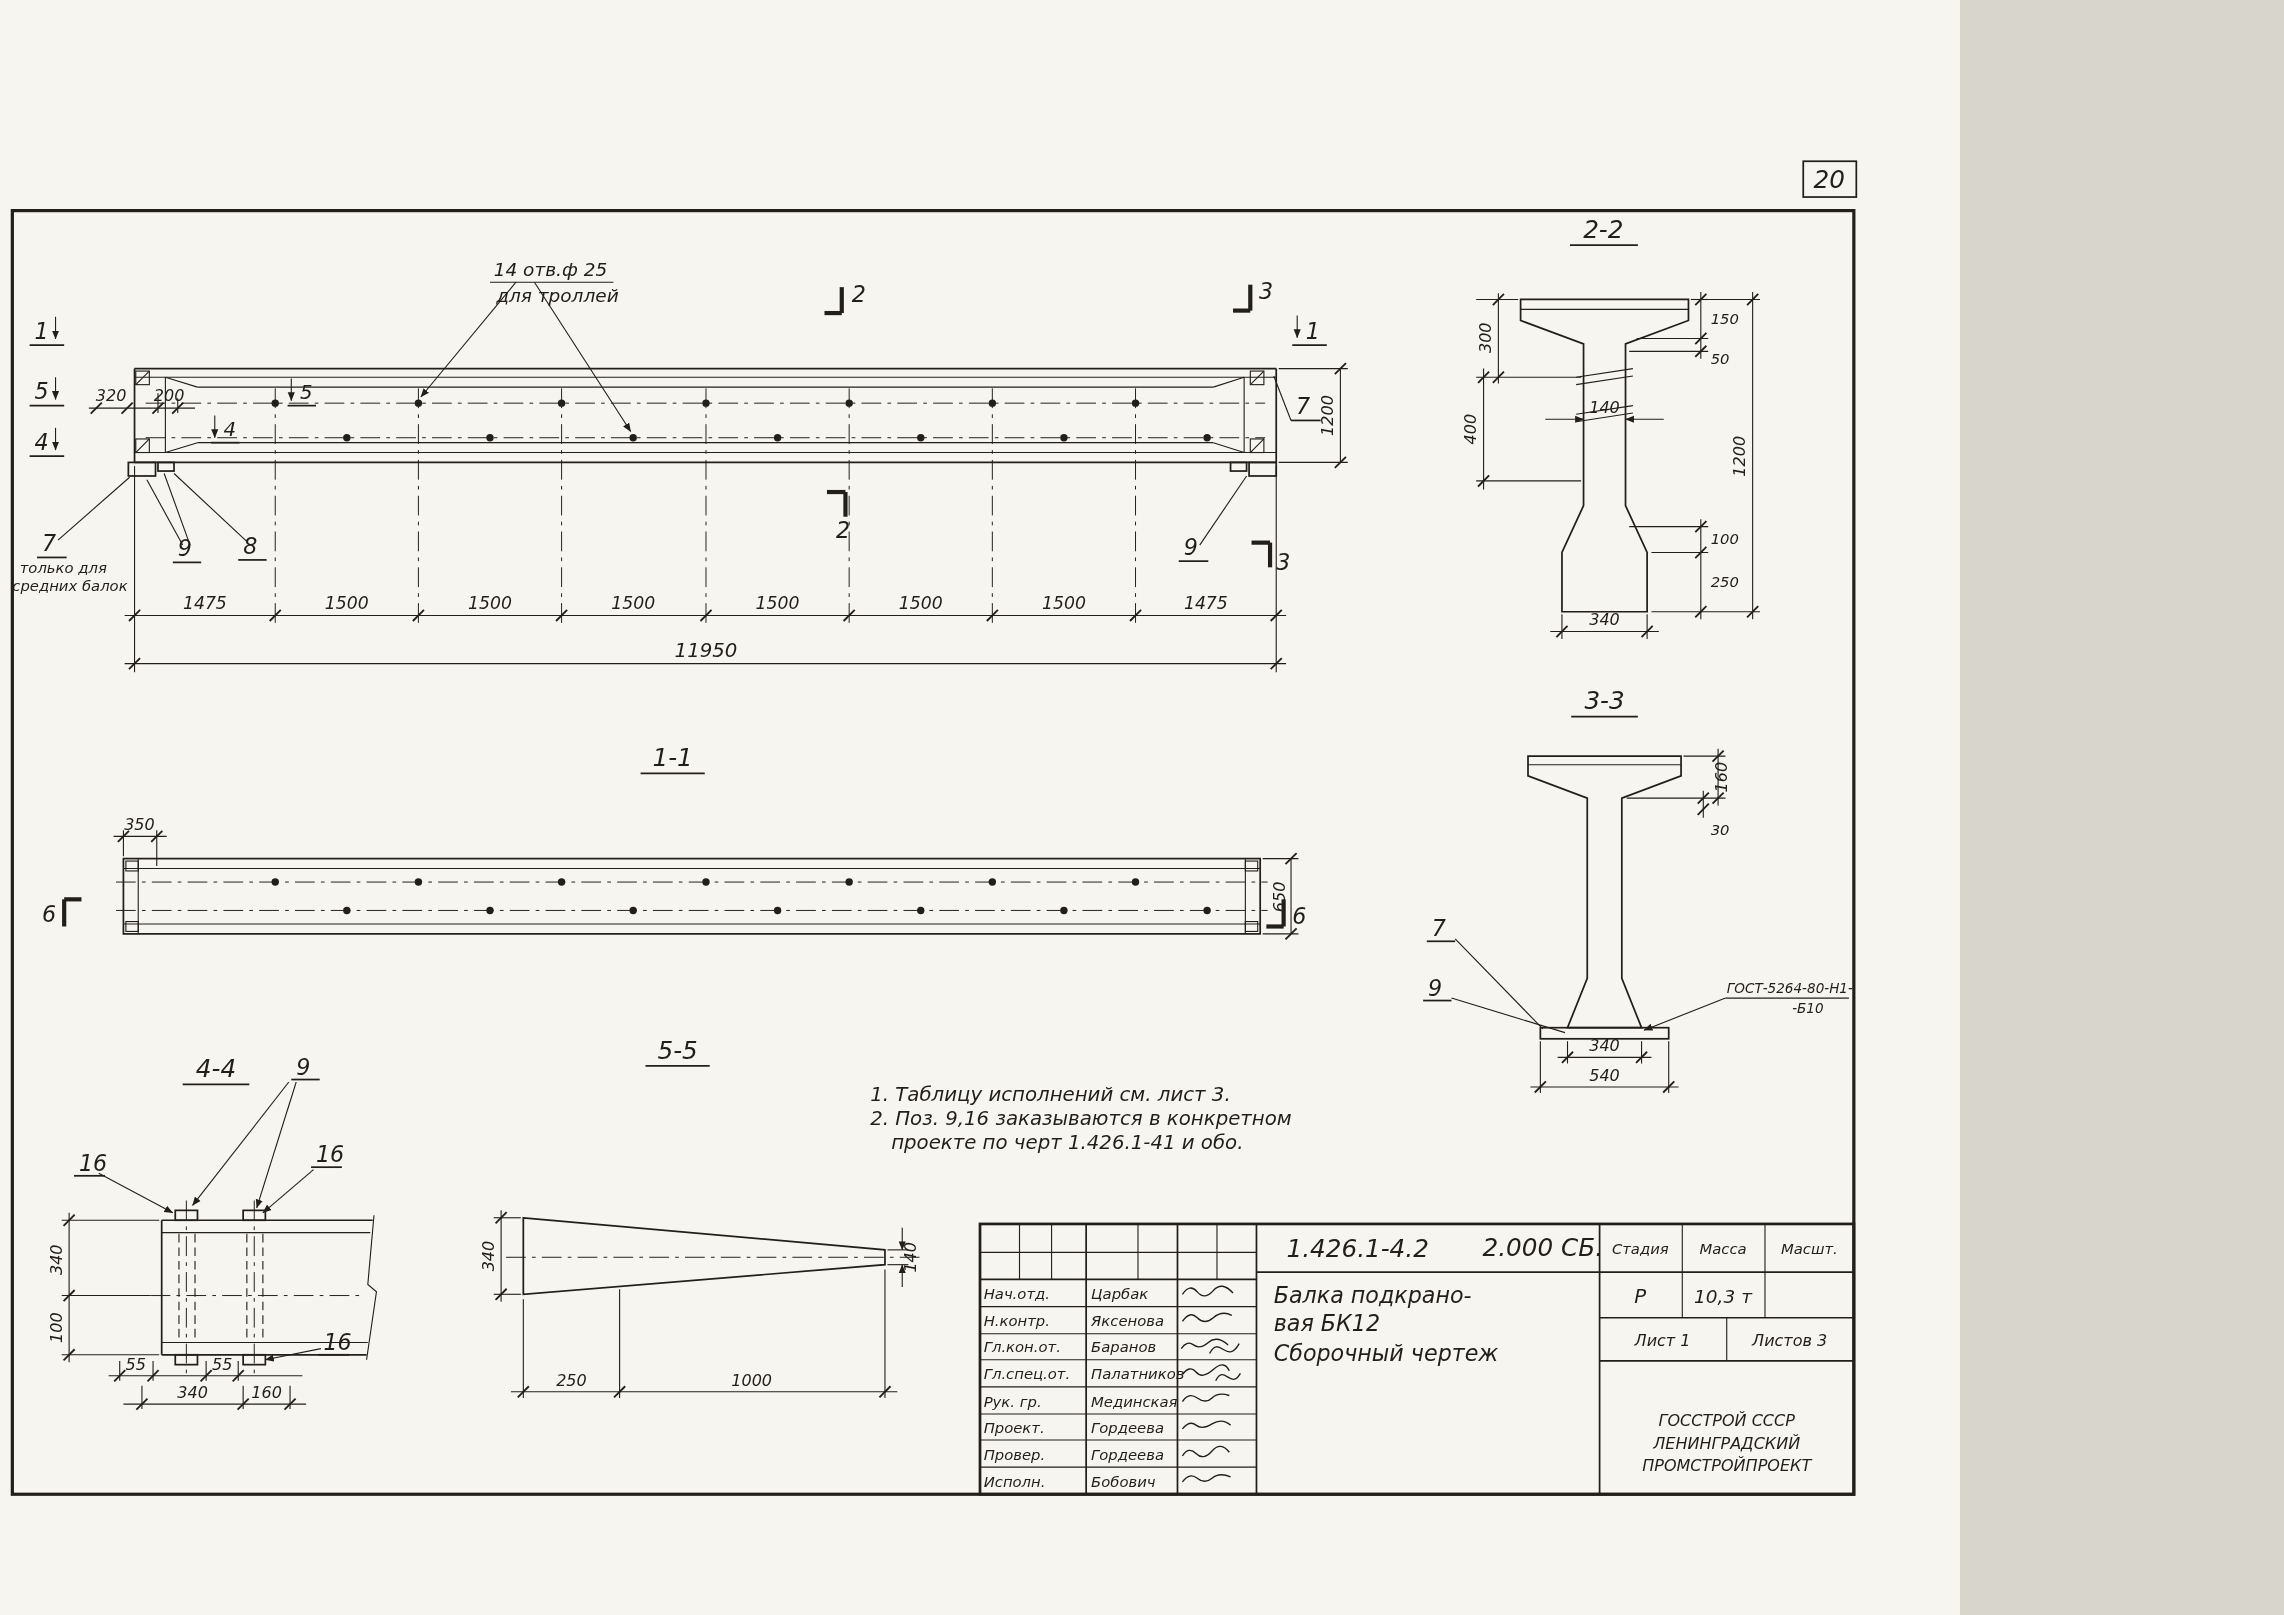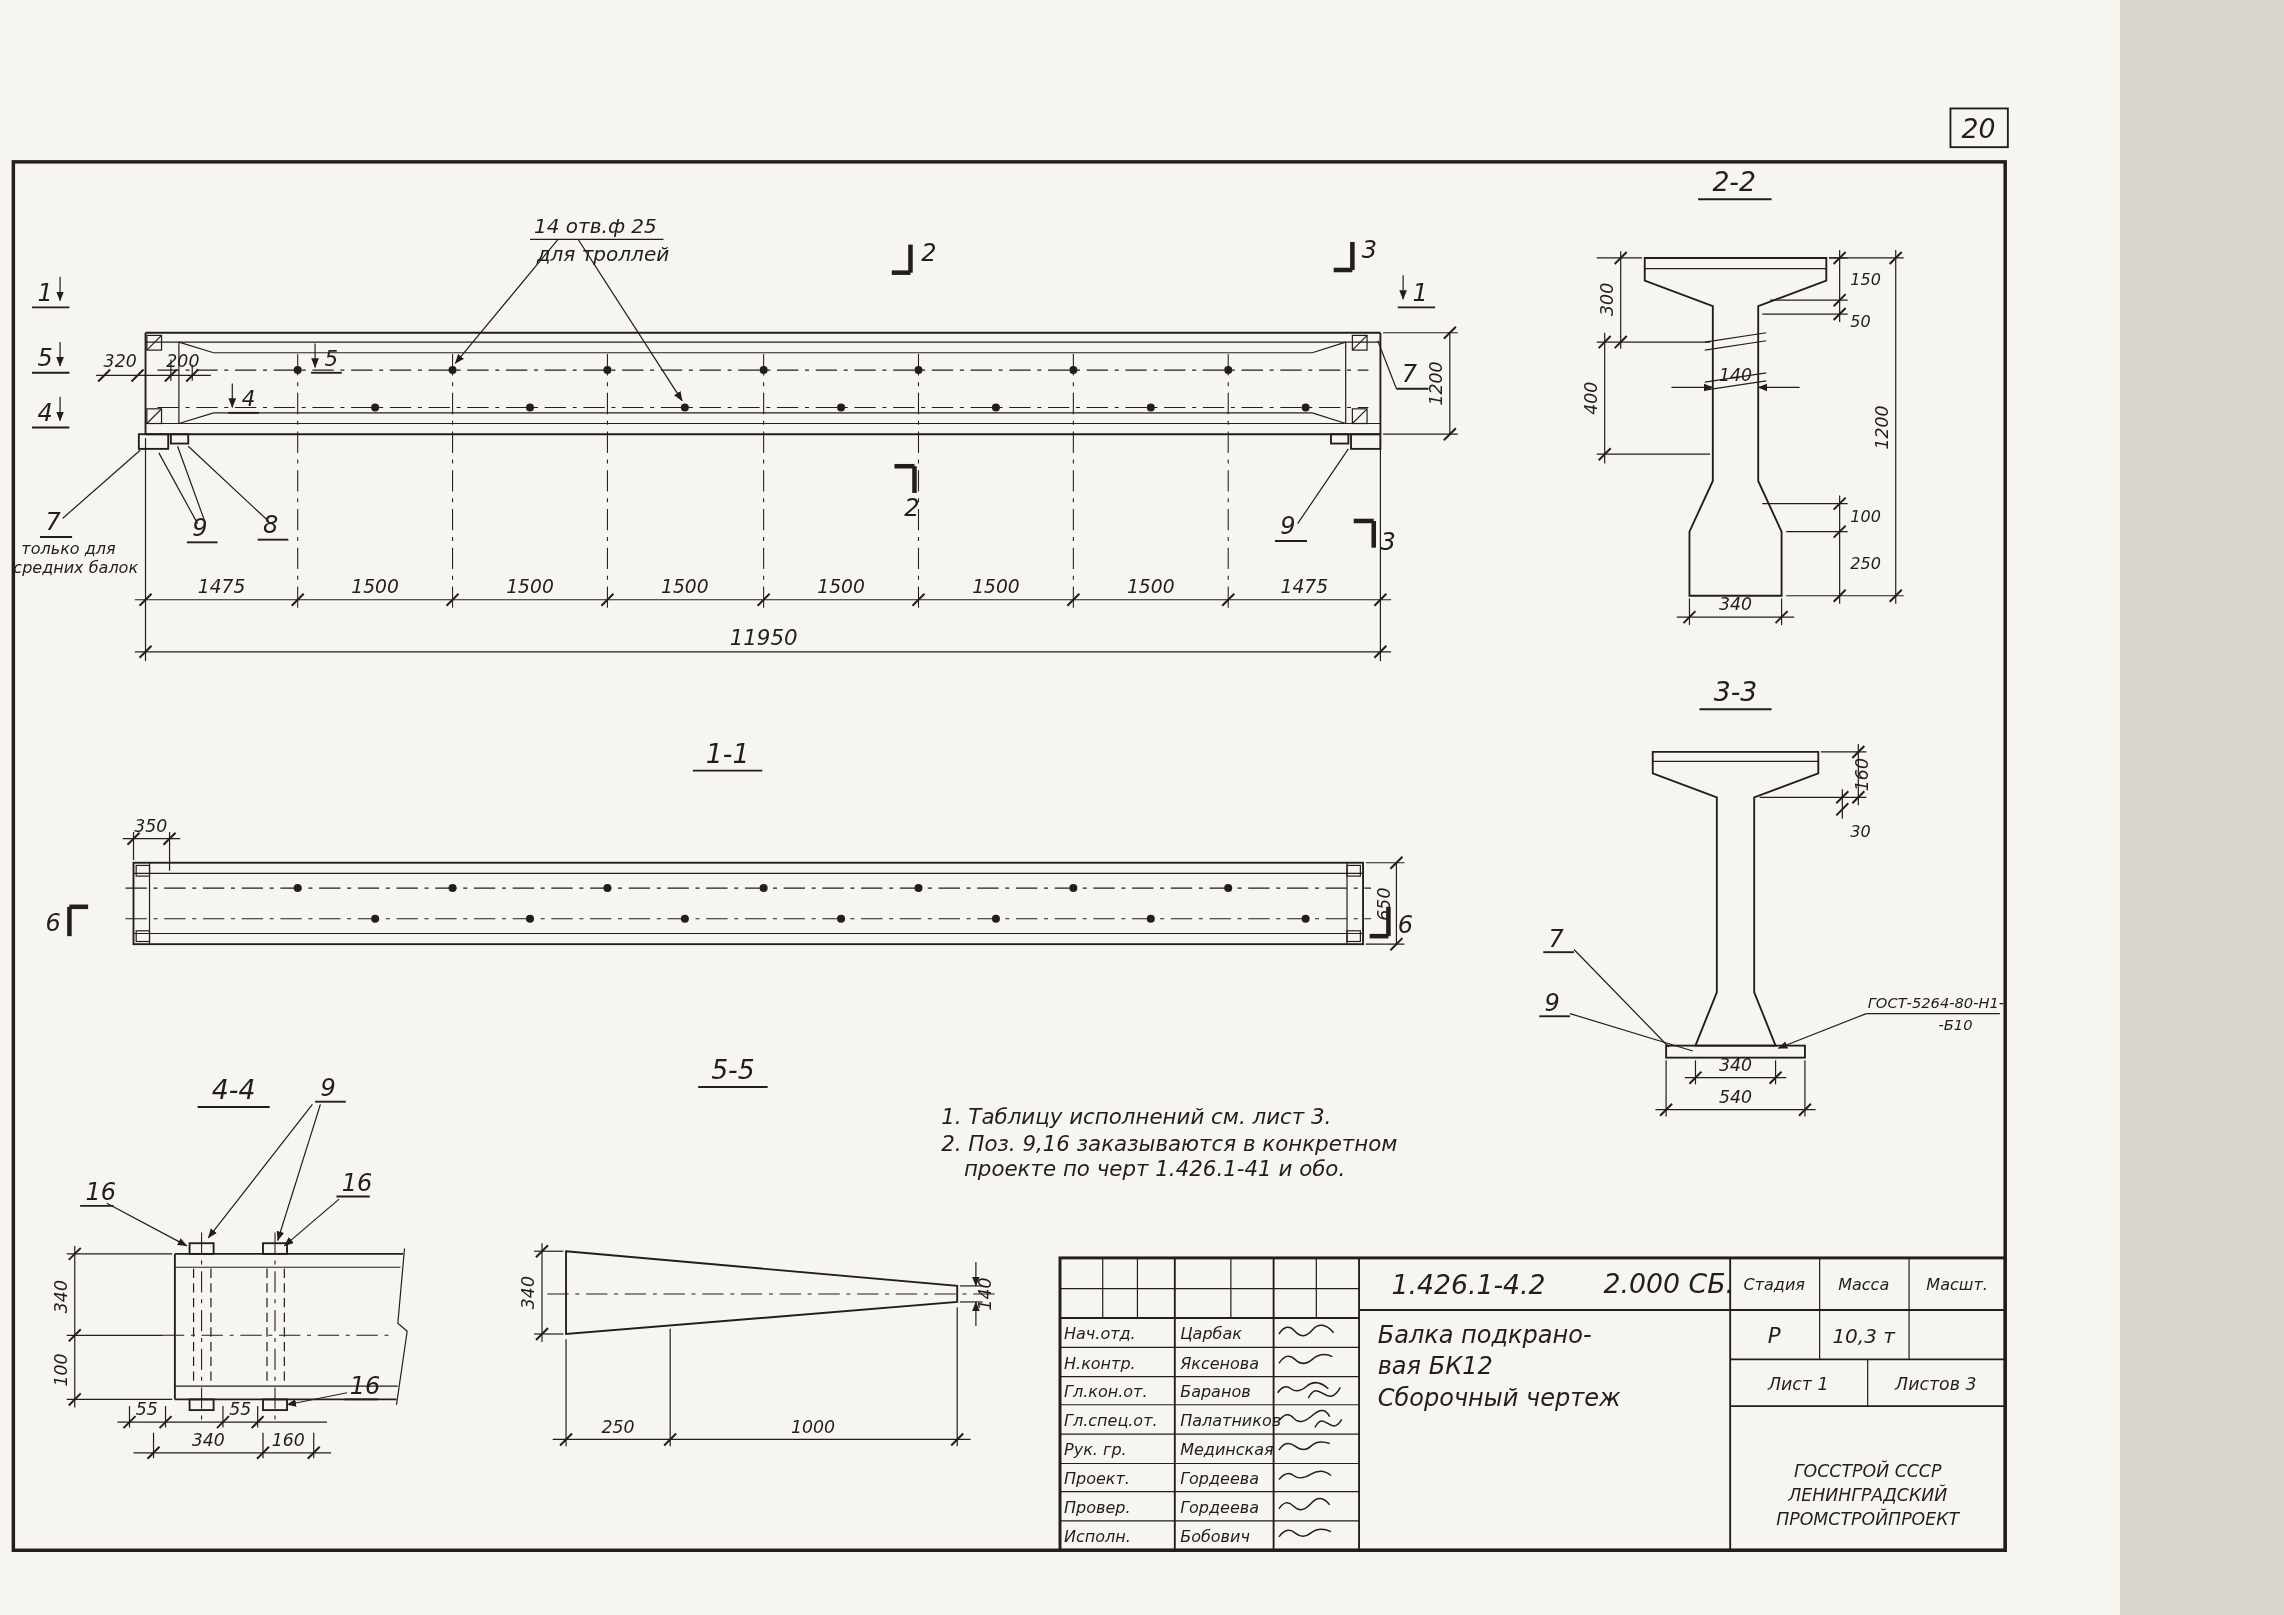--- a/index.html
+++ b/index.html
@@ -1,16 +1,16 @@
 <!DOCTYPE html>
 <html style="font-size:7.4px"><head>
 <meta charset="utf-8">
 <style>
   html,body{margin:0;padding:0;background:#d8d5cd;}
-  .sheet{width:2120px;height:1616px;background:#f7f5ef;position:relative;}
+  .sheet{width:1960px;height:1616px;background:#f7f5ef;position:relative;}
   svg{display:block;width:100%;height:100%;}
   .ln{stroke:#221f1a;stroke-width:1.4;fill:none;}
   .lt{stroke:#221f1a;stroke-width:0.9;fill:none;}
   .lk{stroke:#221f1a;stroke-width:3.4;fill:none;}
   .fr{stroke:#221f1a;stroke-width:2.6;fill:none;}
   .fr2{stroke:#221f1a;stroke-width:2.2;fill:none;}
   .cl{stroke:#221f1a;stroke-width:0.8;fill:none;stroke-dasharray:16 5 3 5;}
   .dsh{stroke:#221f1a;stroke-width:0.9;fill:none;stroke-dasharray:7 4;}
   .tick{stroke:#221f1a;stroke-width:1.5;}
   .sig{stroke:#221f1a;stroke-width:1.1;fill:none;}

